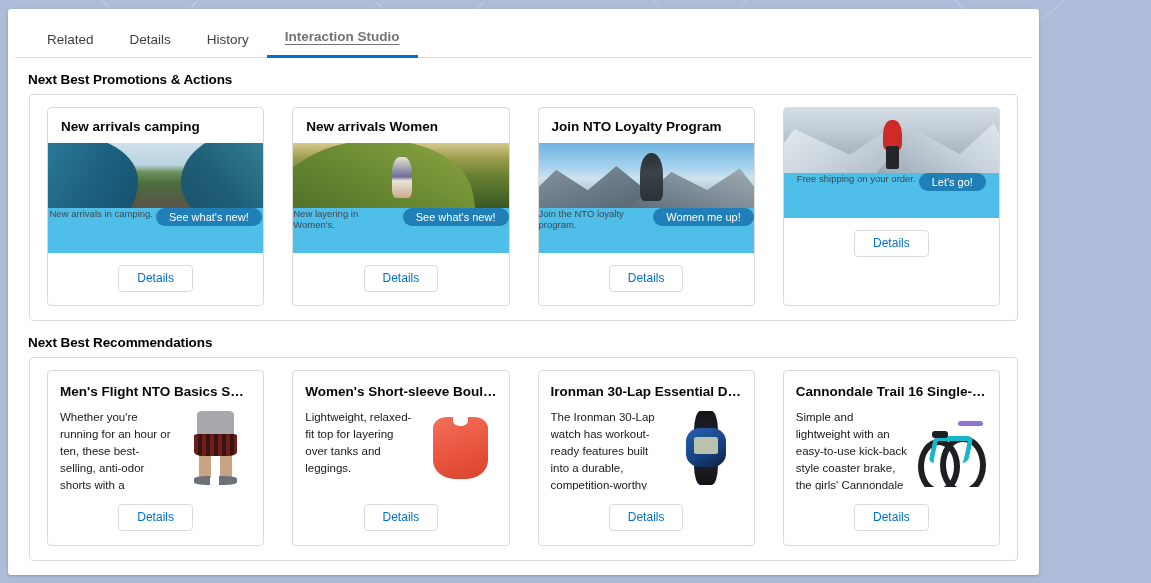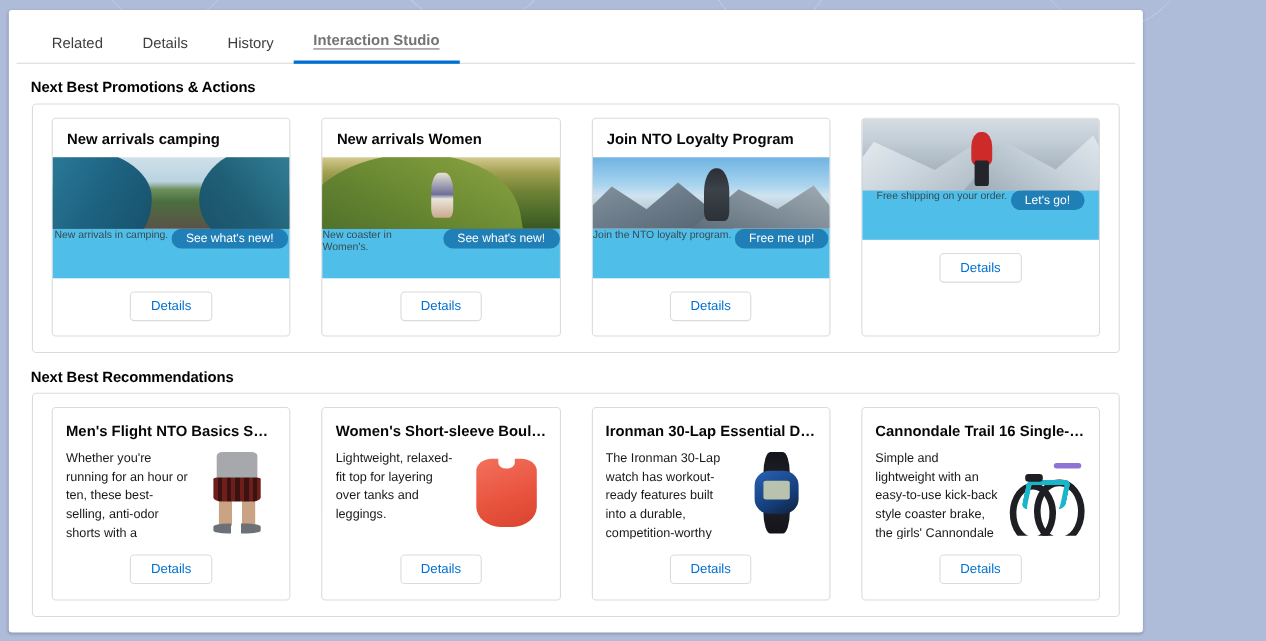--- a/index.html
+++ b/index.html
@@ -422,38 +422,38 @@
         <div class="promo-foot">
           <div class="details-btn">Details</div>
         </div>
       </div>
 
       <div class="card">
         <div class="promo-title">New arrivals Women</div>
         <div class="promo-visual">
           <div class="promo-photo ph-women"></div>
           <div class="promo-banner">
-            <div class="promo-banner-text">New coaster in Women's.</div>
+            <div class="promo-banner-text">New layering in Women's.</div>
             <div class="promo-cta">See what's new!</div>
           </div>
         </div>
         <div class="promo-foot">
           <div class="details-btn">Details</div>
         </div>
       </div>
 
       <div class="card">
         <div class="promo-title">Join NTO Loyalty Program</div>
         <div class="promo-visual">
           <div class="promo-photo ph-mountain">
             <div class="figure fig-hiker"></div>
           </div>
           <div class="promo-banner">
             <div class="promo-banner-text">Join the NTO loyalty program.</div>
-            <div class="promo-cta">Free me up!</div>
+            <div class="promo-cta">Women me up!</div>
           </div>
         </div>
         <div class="promo-foot">
           <div class="details-btn">Details</div>
         </div>
       </div>
 
       <div class="card">
         <div class="promo-visual">
           <div class="promo-photo ph-snow">

